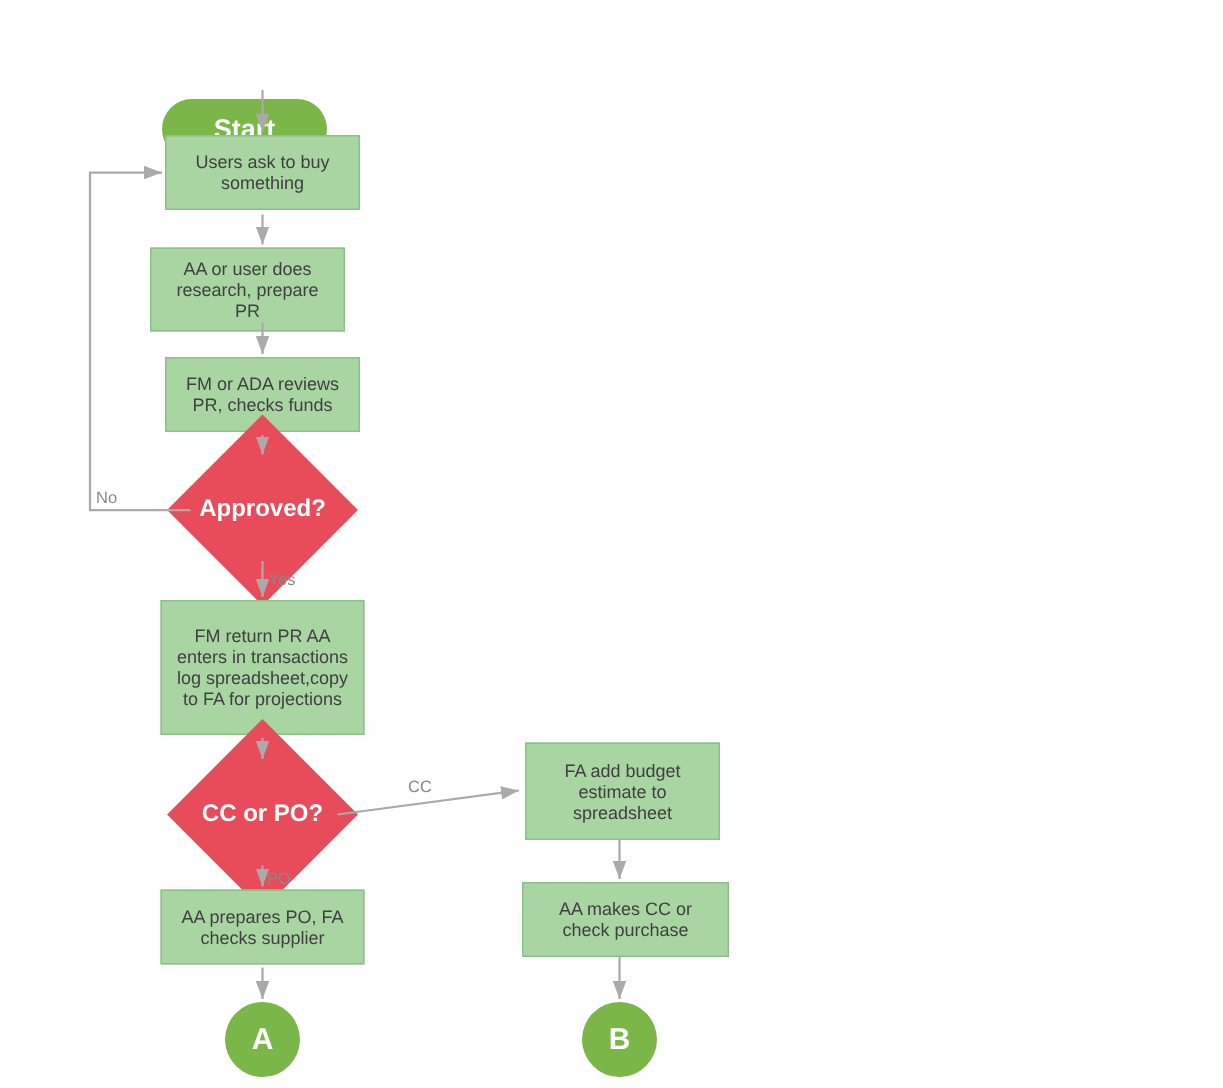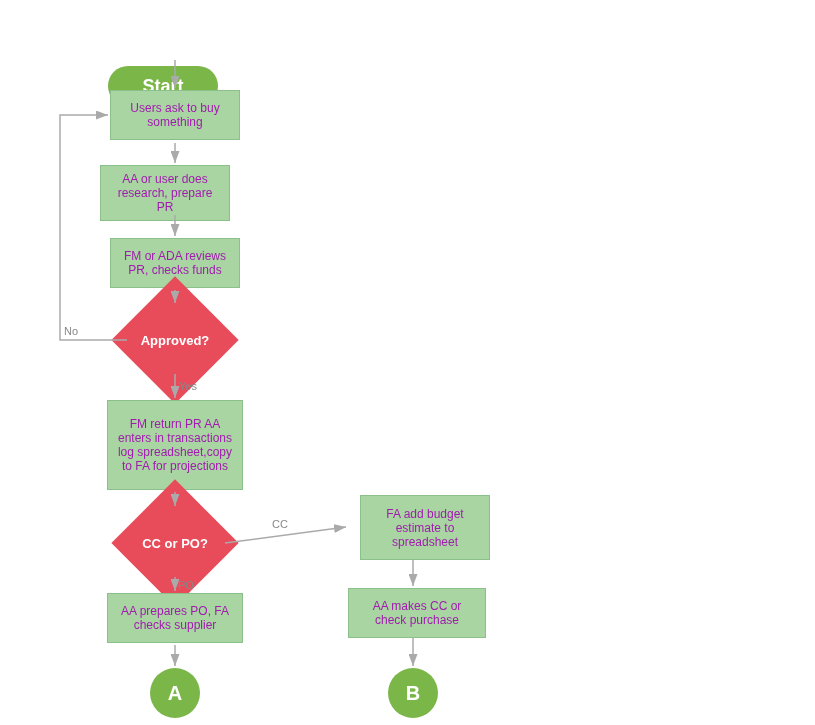--- a/index.html
+++ b/index.html
@@ -48,21 +48,21 @@
       font-weight: bold;
       font-size: 18px;
       width: 110px;
       height: 40px;
     }
 
     
     .process {
       background: #a8d5a2;
       border: 1px solid #8bc08a;
-      color: #a21caf;
+      color: #404040;
       font-size: 12px;
       width: 130px;
       min-height: 50px;
       padding: 6px 8px;
     }
 
     
     .diamond-wrap {
       position: absolute;
       width: 100px;
@@ -79,21 +79,21 @@
     }
     .diamond-label {
       position: absolute;
       width: 100px;
       height: 70px;
       display: flex;
       align-items: center;
       justify-content: center;
       color: #fff;
       font-weight: bold;
-      font-size: 13px;
+      font-size: 16px;
       z-index: 2;
       top: 0;
       left: 0;
     }
 
     
     .terminal {
       background: #7ab648;
       border-radius: 50%;
       color: #fff;
@@ -156,21 +156,21 @@
     <span>FM return PR AA enters in transactions log spreadsheet,copy to FA for projections</span>
   </div>
 
   <div class="diamond-wrap" style="left:125px; top:508px;">
     <div class="diamond"></div>
     <div class="diamond-label">
       <span>CC or PO?</span>
     </div>
   </div>
 
-  <div class="shape process" style="left:360px; top:495px; width:130px; min-height:65px;">
+  <div class="shape process" style="left:350px; top:495px; width:130px; min-height:65px;">
     <span>FA add budget estimate to spreadsheet</span>
   </div>
 
   <div class="shape process" style="left:348px; top:588px; width:138px; min-height:50px;">
     <span>AA makes CC or check purchase</span>
   </div>
 
   <div class="shape process" style="left:107px; top:593px; width:136px; min-height:50px;">
     <span>AA prepares PO, FA checks supplier</span>
   </div>

